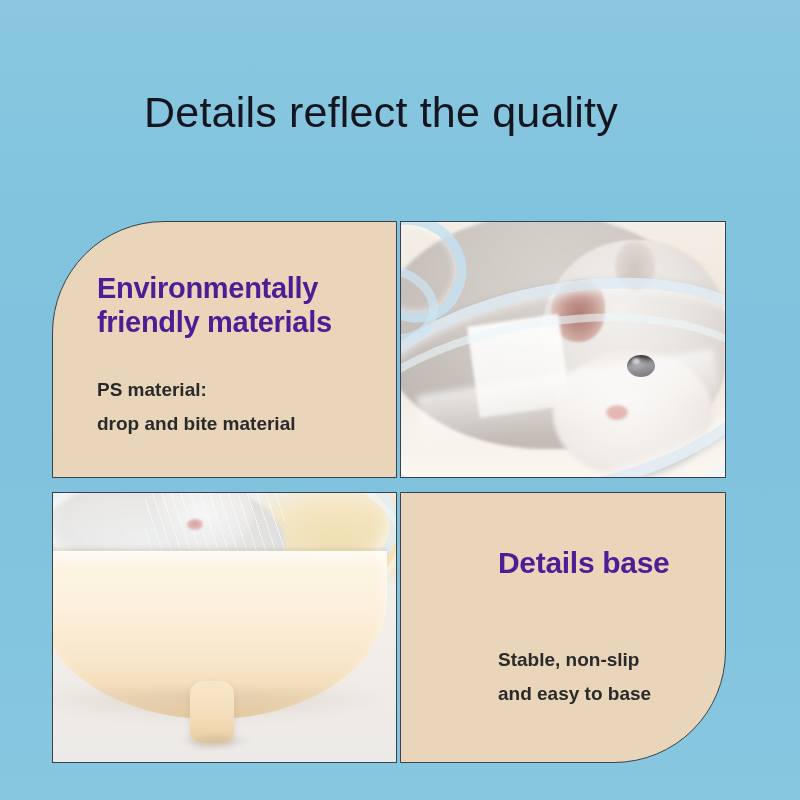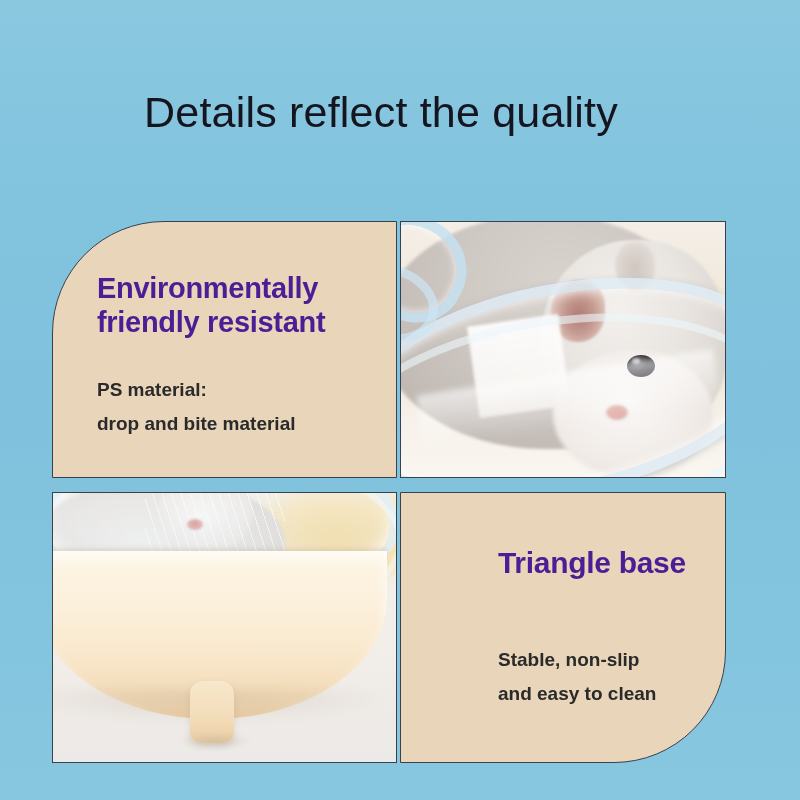--- a/index.html
+++ b/index.html
@@ -276,21 +276,21 @@
 <div id="page">
 
   <div id="title">Details reflect the quality</div>
 
   <div id="grid">
 
     <div class="panel p-tl">
       <div class="panel-text">
         <div class="headline">
           <span class="hl-line">Environmentally</span>
-          <span class="hl-line">friendly resistant</span>
+          <span class="hl-line">friendly materials</span>
         </div>
         <div class="body-copy">
           <span class="bc-line">PS material:</span>
           <span class="bc-line">drop and bite material</span>
         </div>
       </div>
     </div>
 
     <div class="panel p-tr">
       <div class="photo">
@@ -326,23 +326,23 @@
         <div class="bl-base"></div>
         <div class="bl-surface-shadow"></div>
         <div class="bl-foot"></div>
         <div class="bl-foot-shadow"></div>
       </div>
     </div>
 
     <div class="panel p-br">
       <div class="panel-text">
         <div class="headline">
-          <span class="hl-line">Triangle base</span>
+          <span class="hl-line">Details base</span>
         </div>
         <div class="body-copy">
           <span class="bc-line">Stable, non-slip</span>
-          <span class="bc-line">and easy to clean</span>
+          <span class="bc-line">and easy to base</span>
         </div>
       </div>
     </div>
 
   </div>
 </div>
 
 </body></html>

